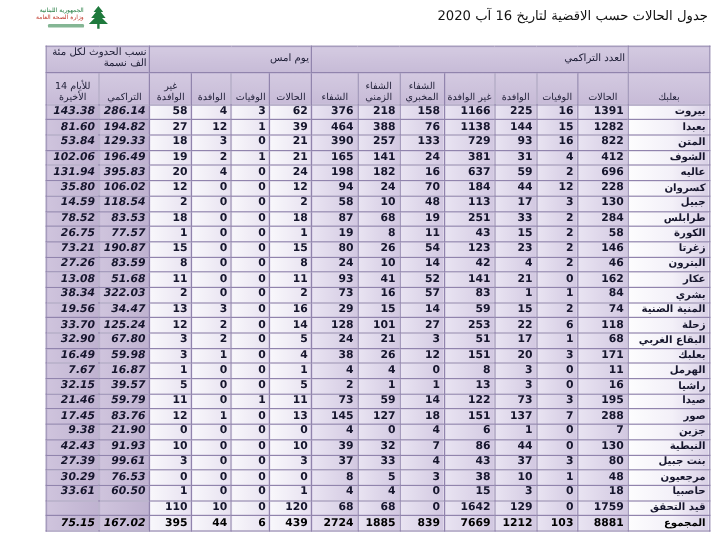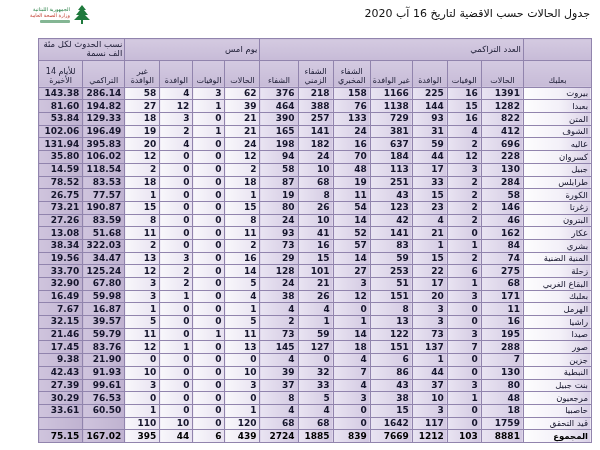--- a/index.html
+++ b/index.html
@@ -31,26 +31,26 @@
     font-weight:normal;font-size:8px;color:#1c1c34;
     vertical-align:bottom;padding:1px 2px;white-space:normal;line-height:1.1;
   }
   thead tr.gh-row th{height:16px;vertical-align:middle;text-align:right;font-size:8.5px;}
   thead tr.ch-row th{height:24px;}
   tbody td{
     height:11.7px;padding:0 3px;font-size:9px;line-height:1;
     text-align:right;color:#15152c;font-weight:bold;
   }
   td.name-cell{
-    font-weight:normal;font-size:8.5px;
+    font-weight:bold;font-size:8.5px;
     background:linear-gradient(to left,#d9d0e6 0%,#f3f0f8 45%,#fdfdfe 100%);
   }
   td.cum-cell{background:linear-gradient(to left,#d2c8e1,#e9e4f2);}
   td.yday-cell{background:linear-gradient(to left,#e7e1f0,#f8f7fb);}
-  td.rate-cell{background:linear-gradient(to left,#bfb2d0,#cfc4dd);}
+  td.rate-cell{background:linear-gradient(to left,#bfb2d0,#cfc4dd);font-style:italic;}
   tr.total-row td{font-weight:bold;color:#000;}
 </style>
 </head>
 <body>
 
 <div class="logo">
   <div class="logo-text">
     <span class="logo-line1">الجمهورية اللبنانية</span>
     <span class="logo-line2">وزارة الصحة العامة</span>
     <span class="logo-line3"></span>
@@ -323,21 +323,21 @@
         <td class="cum-cell">29</td>
         <td class="yday-cell">16</td>
         <td class="yday-cell">0</td>
         <td class="yday-cell">3</td>
         <td class="yday-cell">13</td>
         <td class="rate-cell">34.47</td>
         <td class="rate-cell">19.56</td>
       </tr>
       <tr>
         <td class="name-cell">زحلة</td>
-        <td class="cum-cell">275</td>
+        <td class="cum-cell">118</td>
         <td class="cum-cell">6</td>
         <td class="cum-cell">22</td>
         <td class="cum-cell">253</td>
         <td class="cum-cell">27</td>
         <td class="cum-cell">101</td>
         <td class="cum-cell">128</td>
         <td class="yday-cell">14</td>
         <td class="yday-cell">0</td>
         <td class="yday-cell">2</td>
         <td class="yday-cell">12</td>
@@ -517,21 +517,21 @@
         <td class="yday-cell">0</td>
         <td class="yday-cell">0</td>
         <td class="yday-cell">1</td>
         <td class="rate-cell">60.50</td>
         <td class="rate-cell">33.61</td>
       </tr>
       <tr>
         <td class="name-cell">قيد التحقق</td>
         <td class="cum-cell">1759</td>
         <td class="cum-cell">0</td>
-        <td class="cum-cell">117</td>
+        <td class="cum-cell">129</td>
         <td class="cum-cell">1642</td>
         <td class="cum-cell">0</td>
         <td class="cum-cell">68</td>
         <td class="cum-cell">68</td>
         <td class="yday-cell">120</td>
         <td class="yday-cell">0</td>
         <td class="yday-cell">10</td>
         <td class="yday-cell">110</td>
         <td class="rate-cell"></td>
         <td class="rate-cell"></td>

